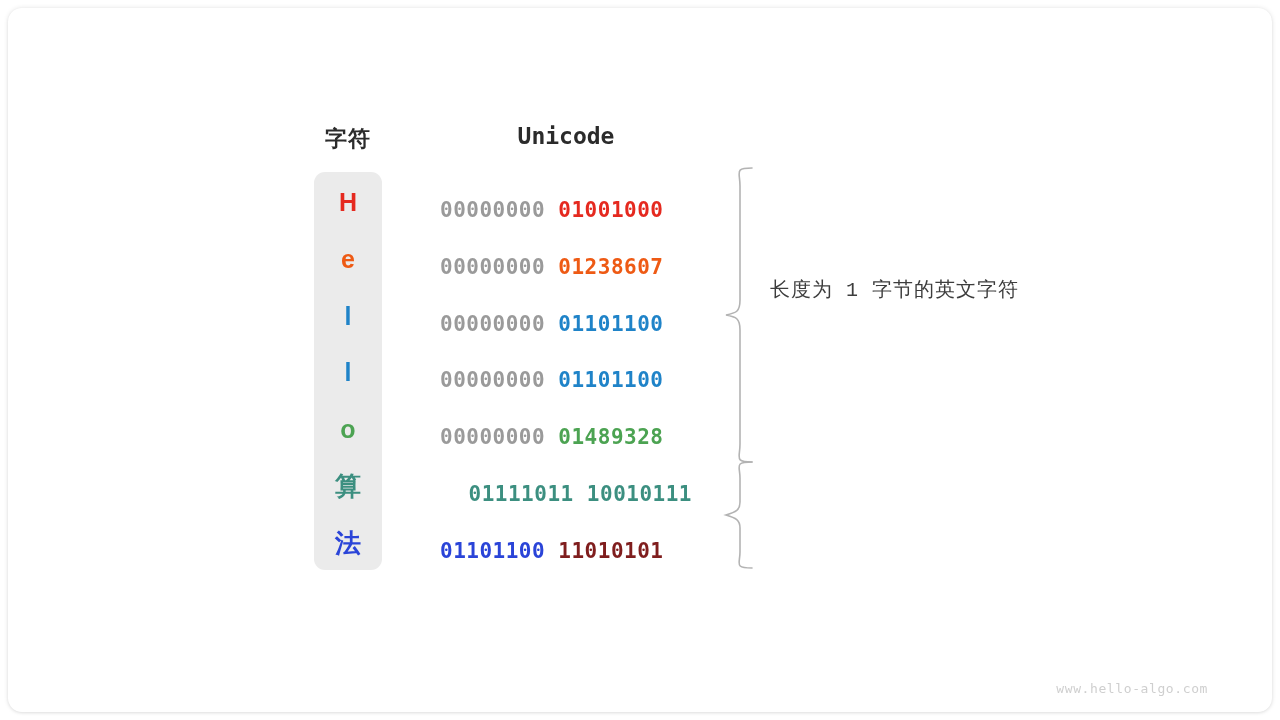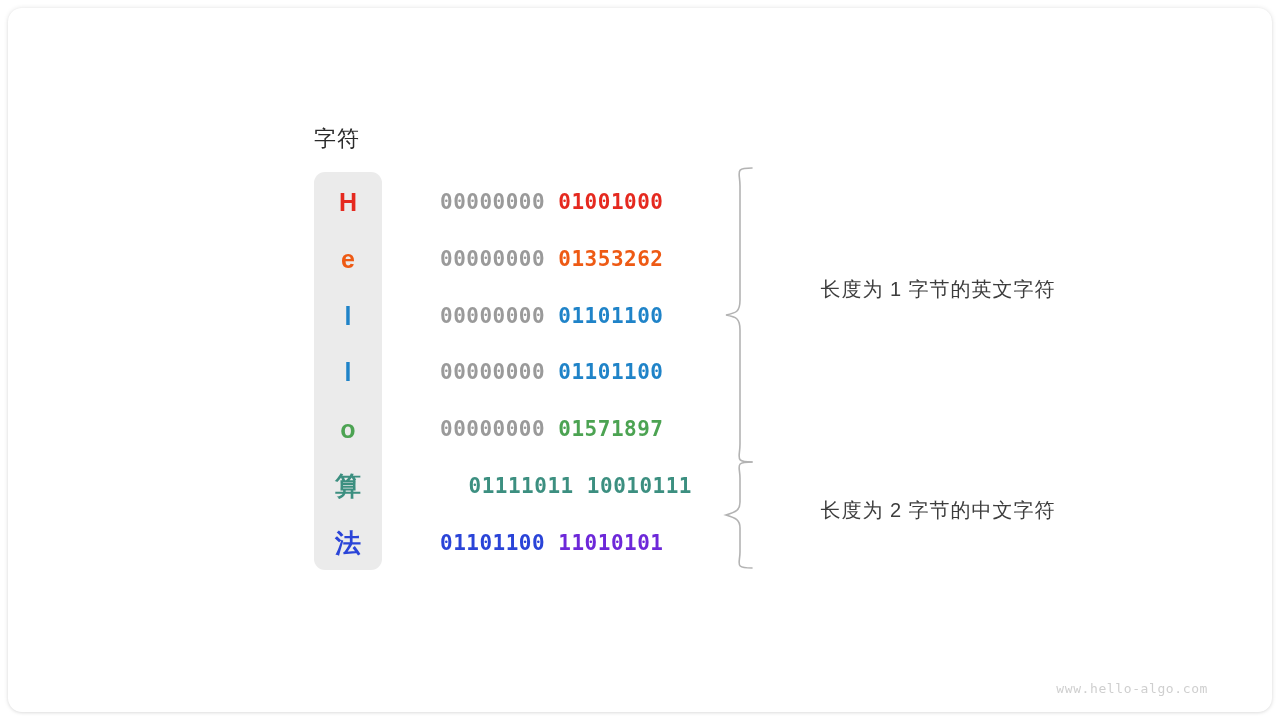--- a/index.html
+++ b/index.html
@@ -24,22 +24,23 @@
     border-radius: 14px;
     box-shadow: 0 0 5px rgba(0,0,0,0.10), 0 1px 3px rgba(0,0,0,0.07);
   }
 
   
   #hdr-char {
     position: absolute;
     left: 306px;
     top: 116px;
     width: 68px;
+    text-align: center;
     font-size: 22px;
-    font-weight: normal;
+    font-weight: bold;
     color: #2b2b2b;
     letter-spacing: 1px;
   }
   #hdr-unicode {
     position: absolute;
     left: 432px;
     top: 115px;
     width: 252px;
     text-align: center;
     font-size: 23px;
@@ -78,35 +79,35 @@
     position: absolute;
     left: 432px;
     width: 252px;
     height: 34px;
     line-height: 34px;
     font-size: 21px;
     font-weight: bold;
     letter-spacing: 0.5px;
     white-space: pre;
     font-family: "DejaVu Sans Mono", "Liberation Mono", monospace;
+    margin-top: 8px;
   }
   .bin-hi { color: #9a9a9a; }
   .bin-lo { }
 
   
   .brace {
     position: absolute;
     overflow: visible;
   }
 
   
   .annot {
     position: absolute;
-    text-align: center;
-    font-family: Liberation Sans, sans-serif;
+    font-family: Liberation Mono, monospace;
   }
   .annot-main {
     font-size: 20px;
     color: #3d3d3d;
     letter-spacing: 1px;
     white-space: pre;
   }
   .annot-sub {
     font-size: 19px;
     color: #8a8a8a;
@@ -126,41 +127,42 @@
     font-family: "DejaVu Sans Mono", "Liberation Mono", monospace;
   }
 </style>
 </head>
 <body>
 
 <div id="canvas">
 
   <div id="hdr-char">字符</div>
 
+  <div id="hdr-unicode">Unicode</div>
 
   <div id="char-column" style="background: rgb(235, 235, 235);"></div>
 
   <div id="char-cells">
       <div class="char-cell" style="top: 174px; color: rgb(229, 41, 31);">H</div>
       <div class="char-cell" style="top: 230.8px; color: rgb(238, 90, 20);">e</div>
       <div class="char-cell" style="top: 287.6px; color: rgb(31, 131, 200);">l</div>
       <div class="char-cell" style="top: 344.4px; color: rgb(31, 131, 200);">l</div>
       <div class="char-cell" style="top: 401.2px; color: rgb(76, 163, 82);">o</div>
       <div class="char-cell cjk" style="top: 458px; color: rgb(60, 143, 128);">算</div>
       <div class="char-cell cjk" style="top: 514.8px; color: rgb(42, 68, 216);">法</div>
     </div>
 
   <div id="bin-rows">
       <div class="bin-row" style="top: 177px;"><span class="bin-hi" style="color: rgb(154, 154, 154);">00000000</span> <span class="bin-lo" style="color: rgb(229, 41, 31);">01001000</span></div>
-      <div class="bin-row" style="top: 233.8px;"><span class="bin-hi" style="color: rgb(154, 154, 154);">00000000</span> <span class="bin-lo" style="color: rgb(238, 90, 20);">01353262</span></div>
+      <div class="bin-row" style="top: 233.8px;"><span class="bin-hi" style="color: rgb(154, 154, 154);">00000000</span> <span class="bin-lo" style="color: rgb(238, 90, 20);">01238607</span></div>
       <div class="bin-row" style="top: 290.6px;"><span class="bin-hi" style="color: rgb(154, 154, 154);">00000000</span> <span class="bin-lo" style="color: rgb(31, 131, 200);">01101100</span></div>
       <div class="bin-row" style="top: 347.4px;"><span class="bin-hi" style="color: rgb(154, 154, 154);">00000000</span> <span class="bin-lo" style="color: rgb(31, 131, 200);">01101100</span></div>
-      <div class="bin-row" style="top: 404.2px;"><span class="bin-hi" style="color: rgb(154, 154, 154);">00000000</span> <span class="bin-lo" style="color: rgb(76, 163, 82);">01571897</span></div>
+      <div class="bin-row" style="top: 404.2px;"><span class="bin-hi" style="color: rgb(154, 154, 154);">00000000</span> <span class="bin-lo" style="color: rgb(76, 163, 82);">01489328</span></div>
       <div class="bin-row" style="top: 461px; text-align: right;"><span class="bin-hi" style="color: rgb(60, 143, 128);">01111011</span> <span class="bin-lo" style="color: rgb(60, 143, 128);">10010111</span></div>
-      <div class="bin-row" style="top: 517.8px;"><span class="bin-hi" style="color: rgb(42, 68, 216);">01101100</span> <span class="bin-lo" style="color: #6d28d9; text-align: right;">11010101</span></div>
+      <div class="bin-row" style="top: 517.8px;"><span class="bin-hi" style="color: rgb(42, 68, 216);">01101100</span> <span class="bin-lo" style="color: #7f1d1d; text-align: right;">11010101</span></div>
     </div>
 
   <svg class="brace" style="left:706px; top:158px;" width="46" height="298" viewBox="0 0 46 298">
     <path d="M 38 2
              C 20 2, 26 6, 26 20
              L 26 134
              C 26 146, 22 147, 12 149
              C 22 151, 26 152, 26 164
              L 26 278
              C 26 292, 20 296, 38 296" fill="none" stroke="#b3b3b3" stroke-width="1.6" stroke-linecap="round"></path>
@@ -173,19 +175,16 @@
              C 26 50, 22 52, 12 55
              C 22 58, 26 60, 26 68
              L 26 92
              C 26 104, 20 108, 38 108" fill="none" stroke="#b3b3b3" stroke-width="1.6" stroke-linecap="round"></path>
   </svg>
 
   <div class="annot" style="left:762px; top:268px; width:336px;">
     <div class="annot-main">长度为 1 字节的英文字符</div>
   </div>
 
-  <div class="annot" style="left:762px; top:489px; width:336px;">
-    <div class="annot-main">长度为 2 字节的中文字符</div>
-  </div>
 
   <div id="watermark">www.hello-algo.com</div>
 
 </div>
 
 </body></html>

